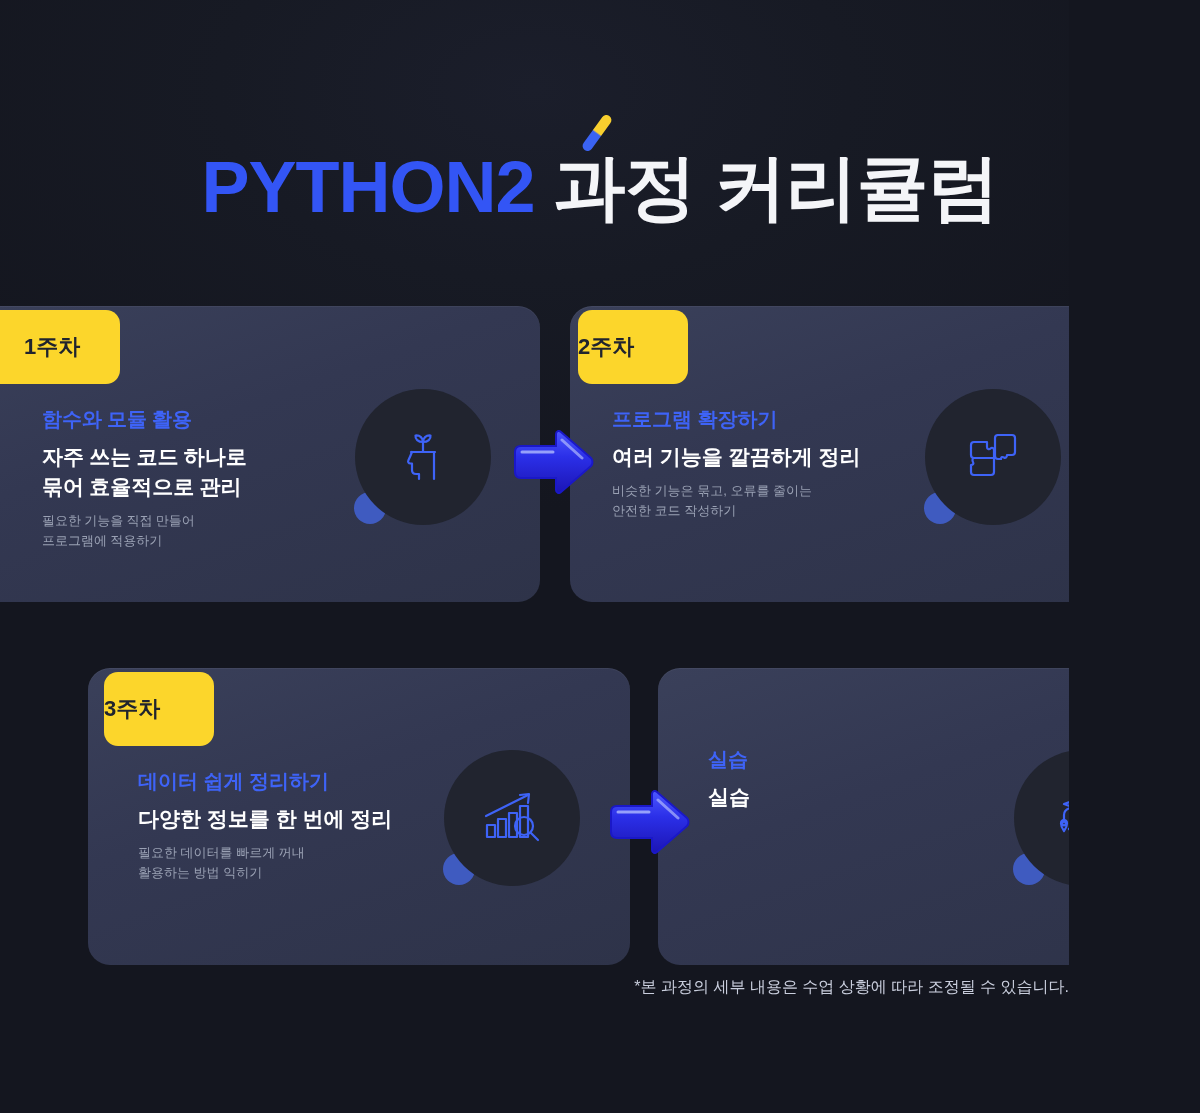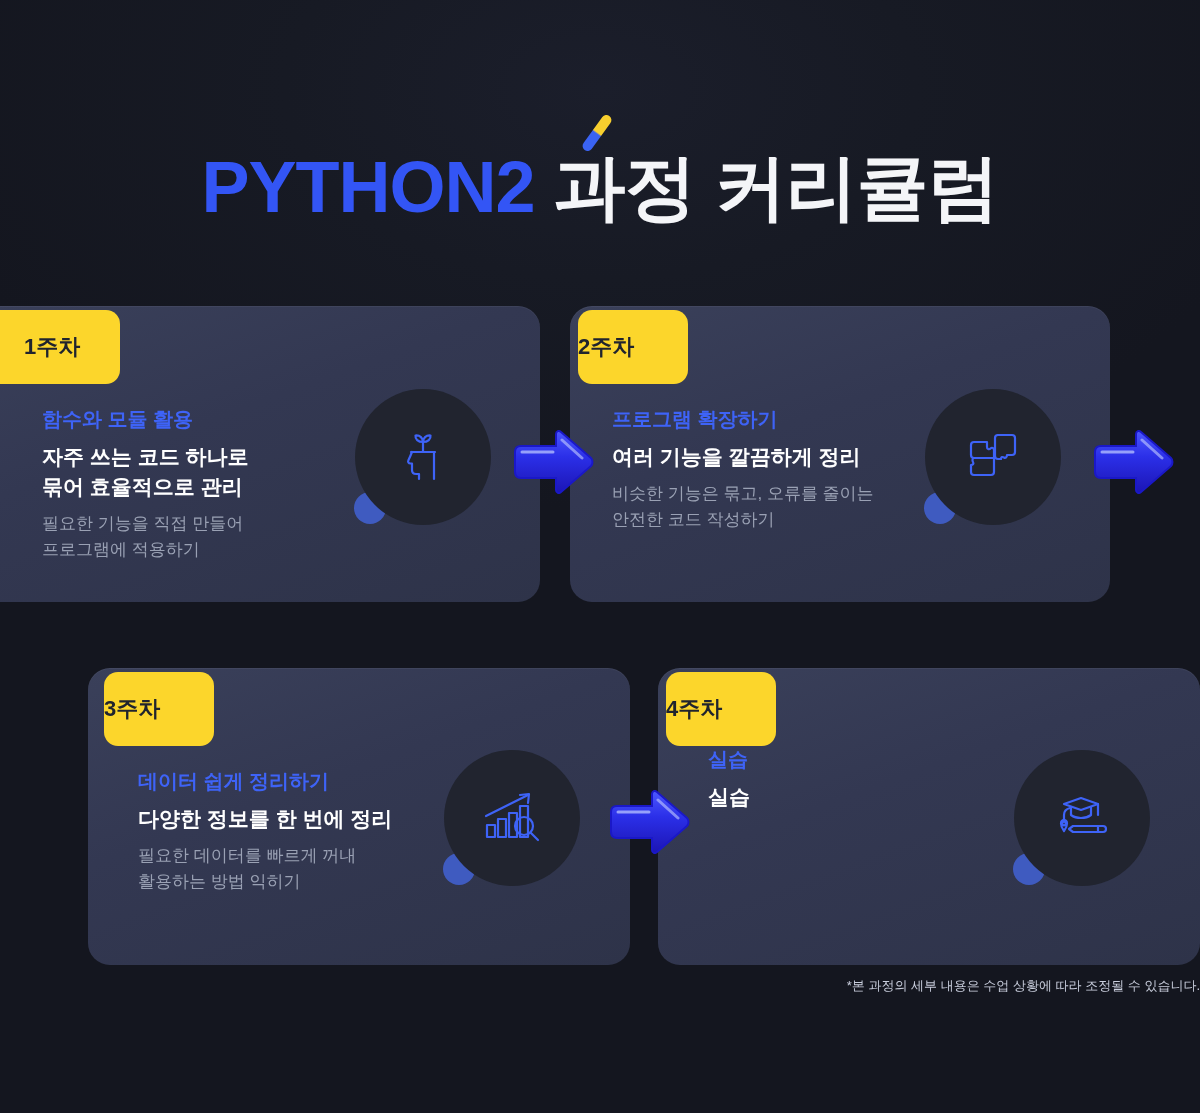--- a/index.html
+++ b/index.html
@@ -5,21 +5,21 @@
   html, body {
     margin: 0;
     padding: 0;
     background: #14161f;
   }
   body {
     font-family: "Liberation Sans", "DejaVu Sans", sans-serif;
   }
   #stage {
     position: relative;
-    width: 1200px;
+    width: 1069px;
     height: 1113px;
     overflow: hidden;
     background:
       radial-gradient(700px 420px at 50% 8%, #1b1e2b 0%, #171a24 45%, #14161f 100%);
   }
 
   
   .title-wrap {
     position: absolute;
     left: 0;
@@ -107,25 +107,25 @@
   }
   .c-sub {
     color: #ffffff;
     font-size: 21px;
     font-weight: 700;
     line-height: 1.44;
     margin-bottom: 9px;
   }
   .c-desc {
     color: #9aa1b4;
-    font-size: 17px;
+    font-size: 13px;
     font-weight: 400;
     line-height: 1.52;
   }
-  #text1 { left: 42px; top: 406px; }
+  #text1 { left: 42px; top: 406px; font-family: Liberation Serif, serif; }
   #text2 { left: 612px; top: 406px; }
   #text3 { left: 138px; top: 768px; }
   #text4 { left: 708px; top: 746px; }
 
   
   .icon-circle {
     position: absolute;
     width: 136px;
     height: 136px;
     border-radius: 50%;
@@ -163,21 +163,21 @@
   #arrow1 { left: 512px; top: 430px; }
   #arrow2 { left: 1092px; top: 430px; }
   #arrow3 { left: 608px; top: 790px; }
 
   
   .footnote {
     position: absolute;
     right: 0px;
     top: 977px;
     color: #c9cedd;
-    font-size: 13px;
+    font-size: 16px;
     white-space: nowrap;
   }
 </style>
 </head>
 <body>
 
 <div id="stage">
 
   <div class="accent-mark"></div>
   <div class="title-wrap">
@@ -245,23 +245,20 @@
       <rect x="28" y="24" width="8" height="24"></rect>
       <rect x="39" y="17" width="8" height="31"></rect>
       <path d="M5 27 L47 6"></path>
       <path d="M39 6 L48 5 L47 14"></path>
       <circle cx="43" cy="37" r="9"></circle>
       <path d="M50 44 L57 51"></path>
     </svg>
   </div>
 
   <div class="card" id="card4"></div>
-  <div class="badge" id="badge4">
-    <span>4주차</span>
-  </div>
   <div class="card-text" id="text4">
     <div class="c-title">실습</div>
     <div class="c-sub" style="white-space:pre-line">실습</div>
   </div>
   <div class="accent-dot" id="dot4"></div>
   <div class="icon-circle" id="circle4">
     <svg width="62" height="56" viewBox="0 0 62 56" fill="none" stroke="#3e63f7" stroke-width="2.2" stroke-linecap="round" stroke-linejoin="round">
       <path d="M30 8 L47 14 L30 20 L13 14 Z"></path>
       <path d="M20 17 L20 25 C20 25 24 28 30 28 C36 28 40 25 40 25 L40 17"></path>
       <path d="M47 14 L47 25"></path>

